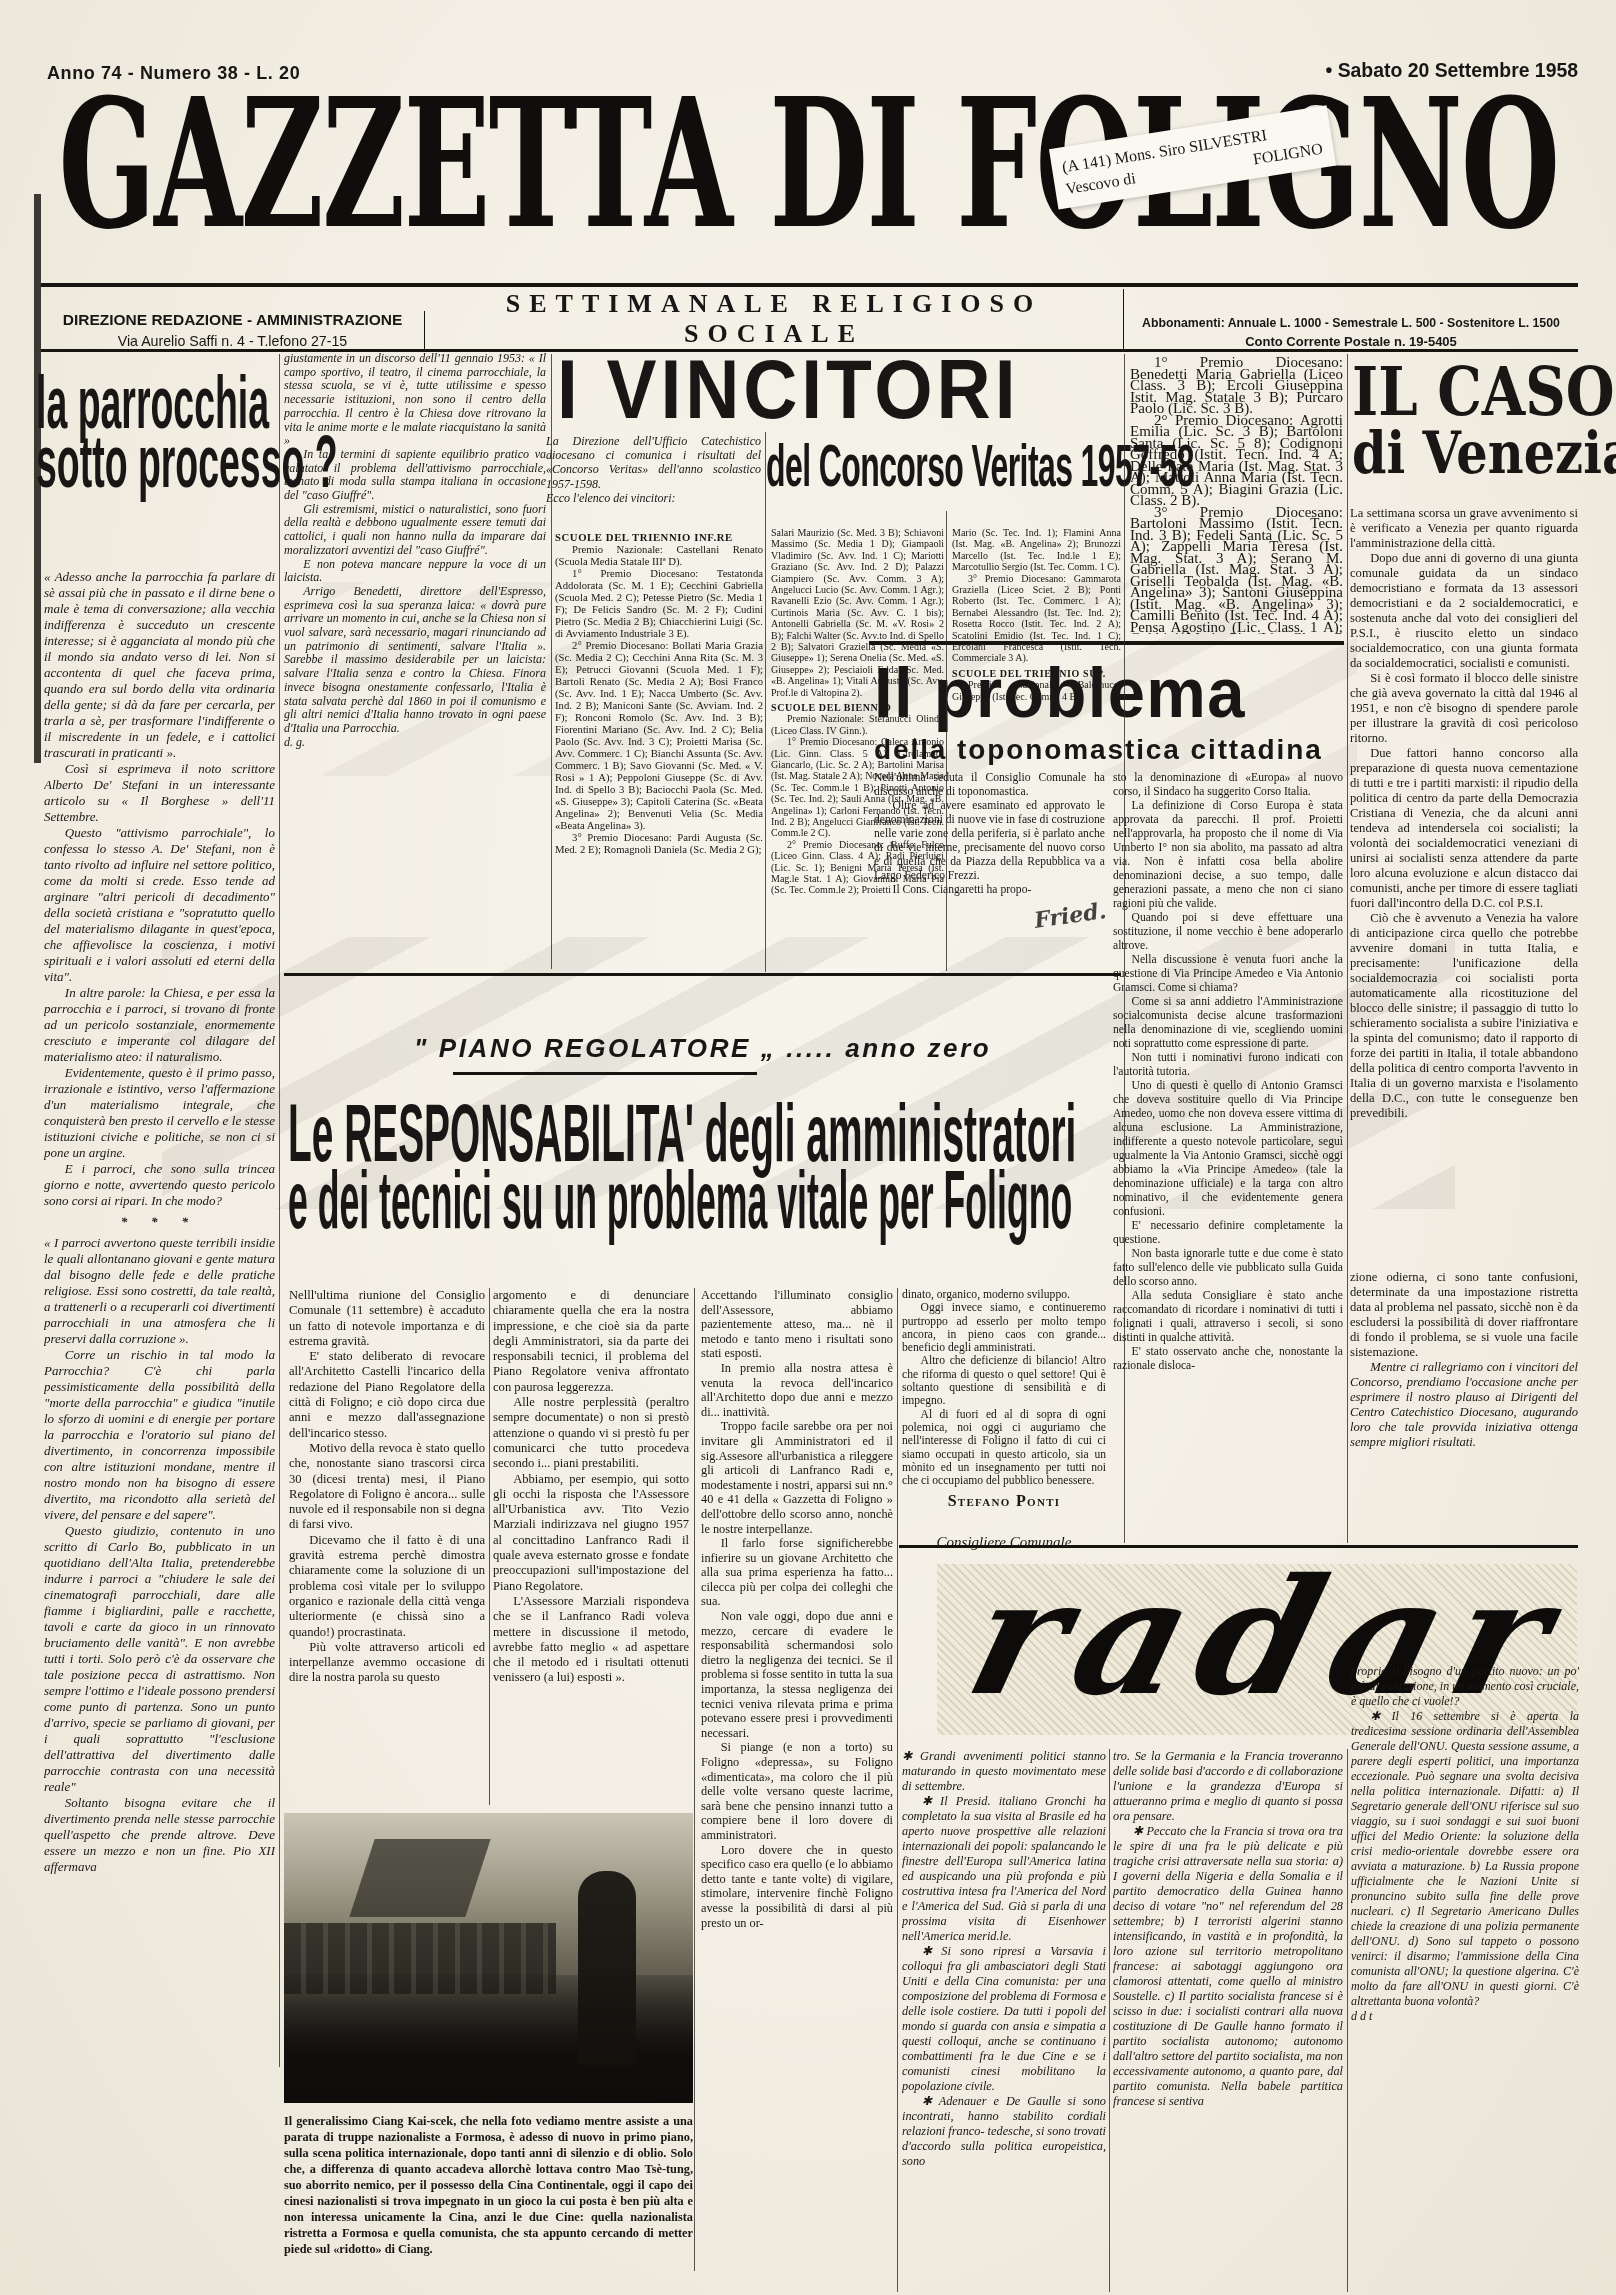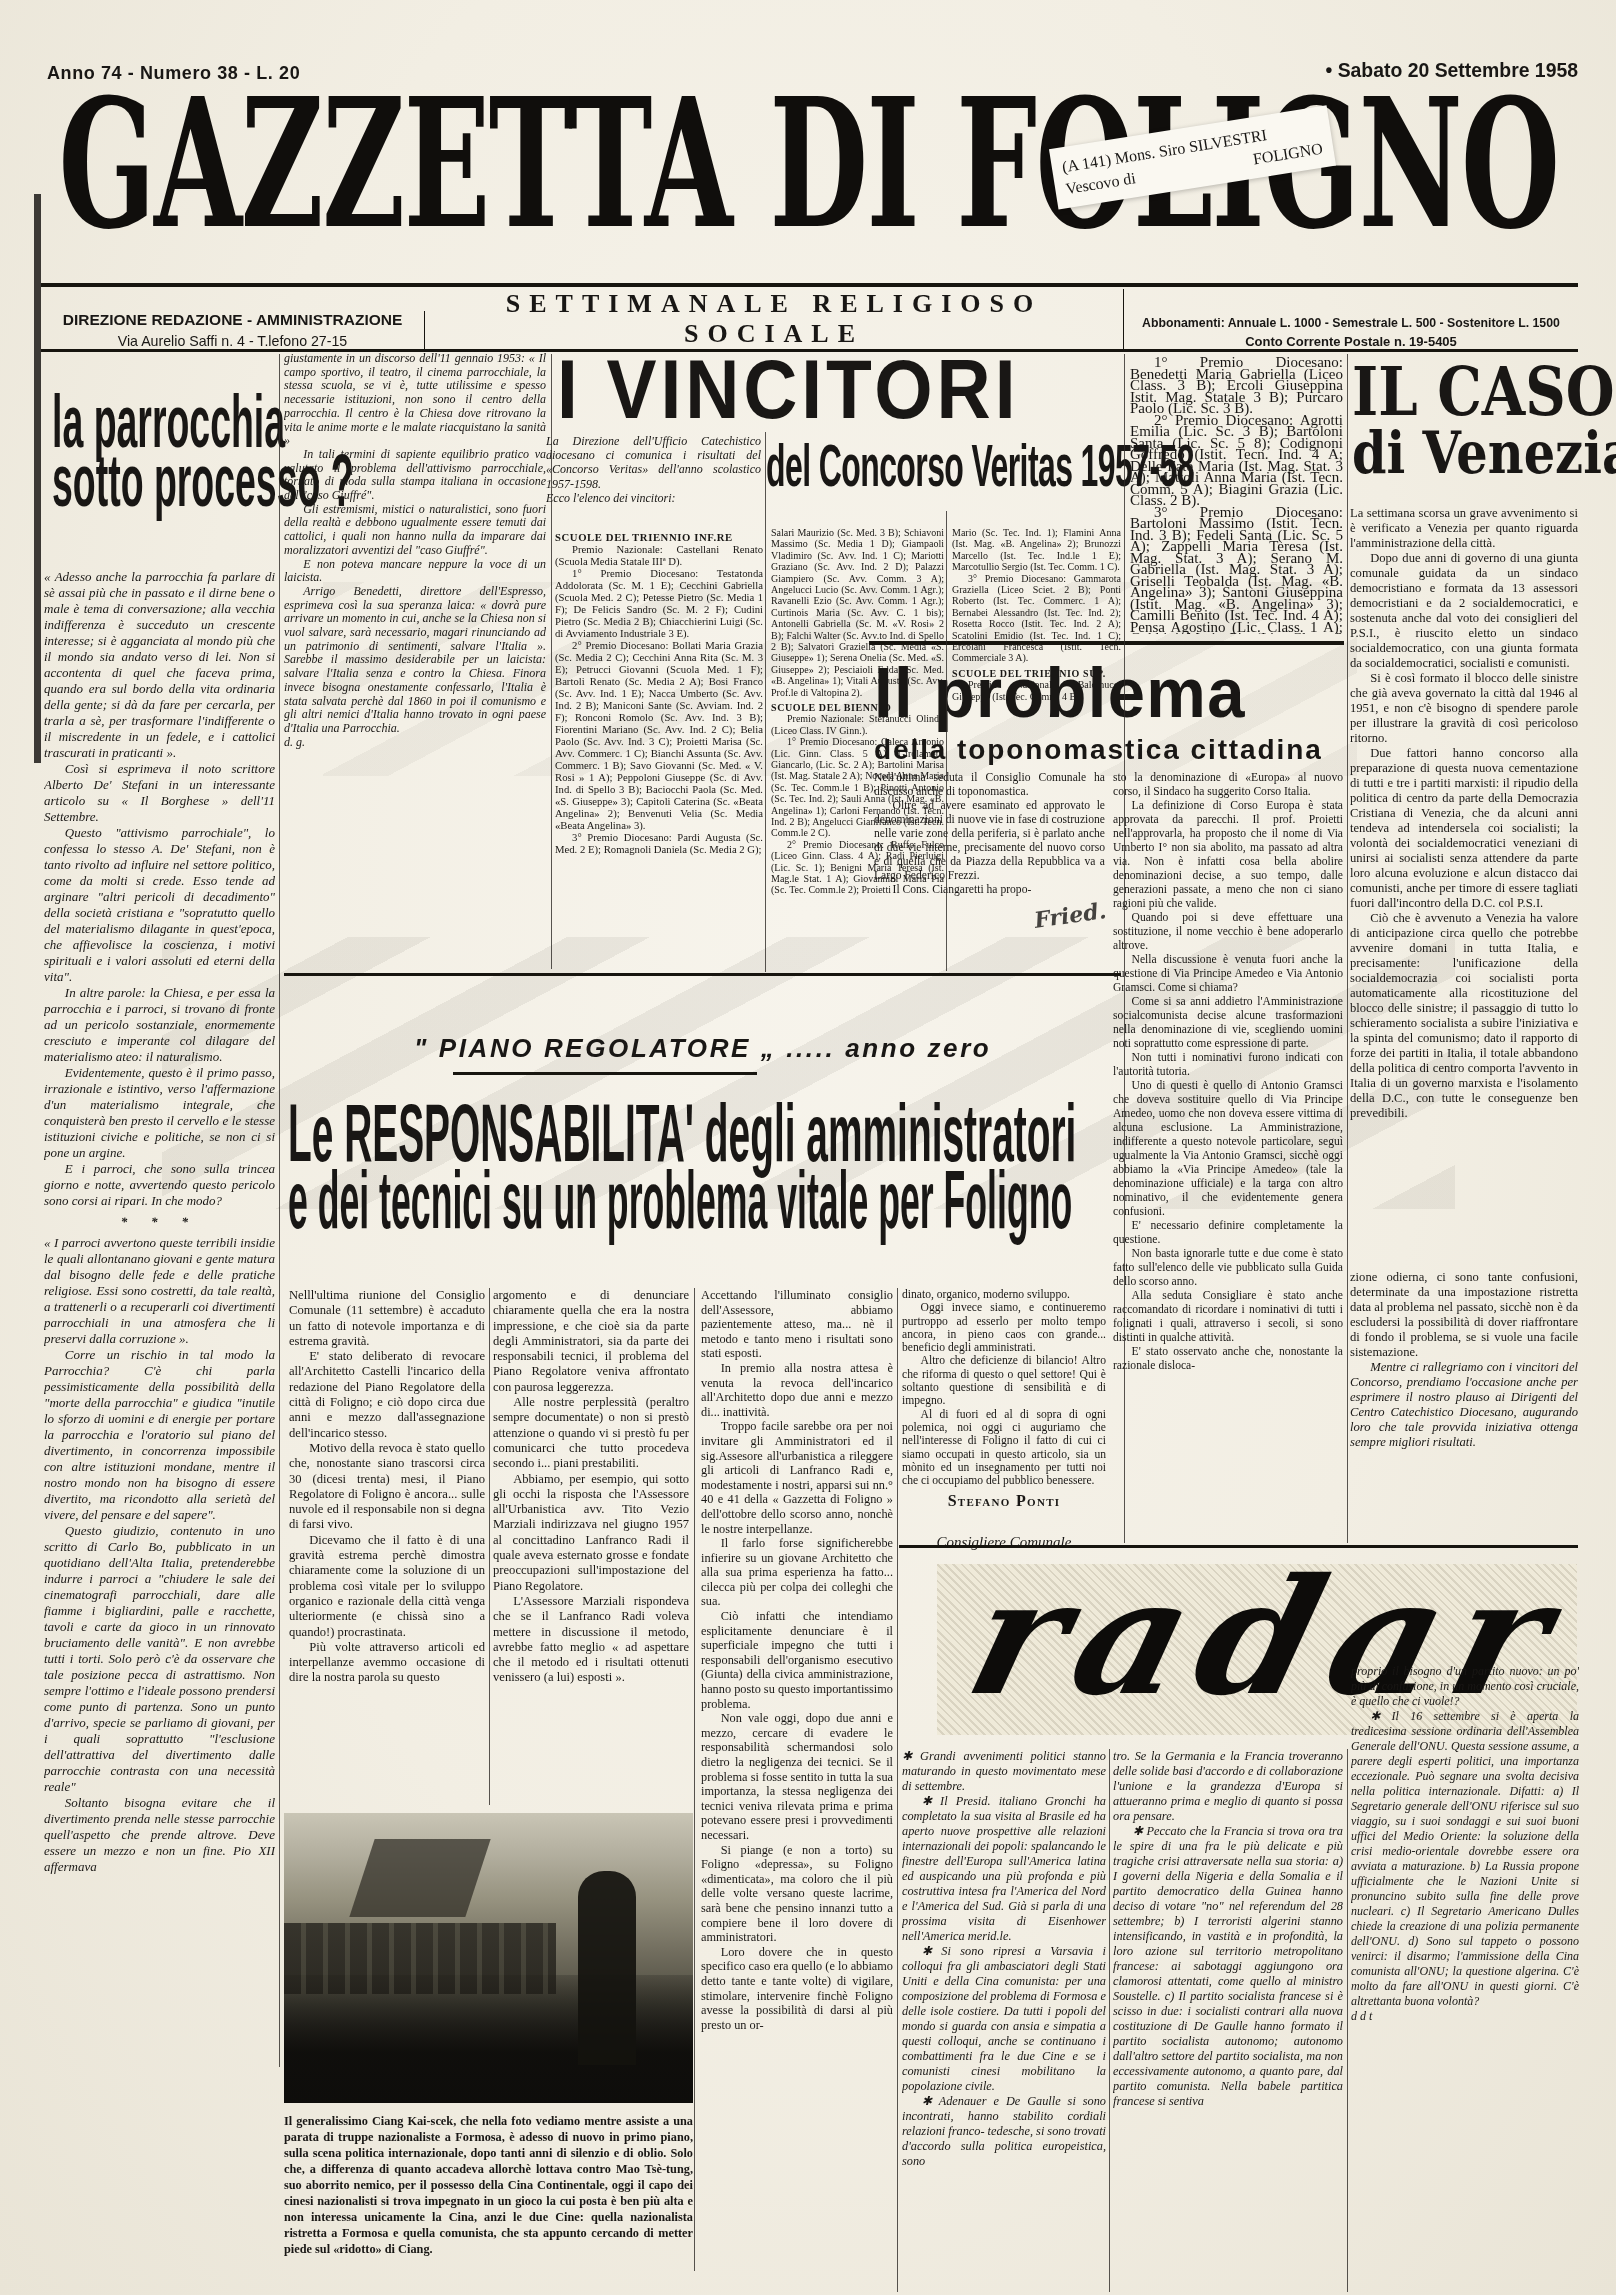--- a/index.html
+++ b/index.html
@@ -67,21 +67,21 @@
     </div>
     <div class="cell c2">
       <div style="font-size:26px;font-weight:bold;letter-spacing:9px;">SETTIMANALE RELIGIOSO SOCIALE</div>
     </div>
     <div class="cell c3 sans">
       <div style="font-size:12.3px;font-weight:bold;">Abbonamenti: Annuale L. 1000 - Semestrale L. 500 - Sostenitore L. 1500</div>
       <div style="font-size:13px;font-weight:bold;margin-top:3.9px;">Conto Corrente Postale n. 19-5405</div>
     </div>
   </div>
 
-  <div class="abs sans" style="left:52px;top:357px;width:226px;margin-top:19px;">
+  <div class="abs sans" style="left:36px;top:357px;width:226px;">
     <span class="stretch" style="transform:scale(0.78,1.55);font-size:48px;font-weight:bold;line-height:59px;">la parrocchia</span><br>
     <span class="stretch" style="transform:scale(0.78,1.55);font-size:48px;font-weight:bold;line-height:59px;">sotto processo ?</span>
   </div>
   <div class="abs col ital" style="left:44px;top:569px;width:231px;height:1506px;font-size:13px;line-height:16px;overflow:hidden;">
       <p class="nf">« Adesso anche la parrocchia fa parlare di sè assai più che in passato e il dirne bene o male è tema di conversazione; alla vecchia indifferenza è succeduto un crescente interesse; si è agganciata al mondo più che il mondo sia andato verso di lei. Non si accontenta di quel che faceva prima, quando era sul bordo della vita ordinaria della gente; si dà da fare per cercarla, per trarla a sè, per trasformare l'indifferente o il miscredente in un fedele, e i cattolici trascurati in praticanti ».</p>
       <p>Così si esprimeva il noto scrittore Alberto De' Stefani in un interessante articolo su « Il Borghese » dell'11 Settembre.</p>
       <p>Questo "attivismo parrochiale", lo confessa lo stesso A. De' Stefani, non è tanto rivolto ad influire nel settore politico, come da molti si crede. Esso tende ad arginare "altri pericoli di decadimento" della società cristiana e "sopratutto quello del materialismo dilagante in quest'epoca, che affievolisce la coscienza, i motivi spirituali e i valori assoluti ed eterni della vita".</p>
       <p>In altre parole: la Chiesa, e per essa la parrocchia e i parroci, si trovano di fronte ad un pericolo sostanziale, enormemente cresciuto e imperante col dilagare del materialismo ateo: il naturalismo.</p>
       <p>Evidentemente, questo è il primo passo, irrazionale e istintivo, verso l'affermazione d'un materialismo integrale, che conquisterà ben presto il cervello e le stesse istituzioni civiche e politiche, se non ci si pone un argine.</p>
       <p>E i parroci, che sono sulla trincea giorno e notte, avvertendo questo pericolo sono corsi ai ripari. In che modo?</p>
@@ -196,21 +196,20 @@
       <p class="nf">argomento e di denunciare chiaramente quella che era la nostra impressione, e che cioè sia da parte degli Amministratori, sia da parte dei responsabili tecnici, il problema del Piano Regolatore veniva affrontato con paurosa leggerezza.</p>
       <p>Alle nostre perplessità (peraltro sempre documentate) o non si prestò attenzione o quando vi si prestò fu per comunicarci che tutto procedeva secondo i... piani prestabiliti.</p>
       <p>Abbiamo, per esempio, qui sotto gli occhi la risposta che l'Assessore all'Urbanistica avv. Tito Vezio Marziali indirizzava nel giugno 1957 al concittadino Lanfranco Radi il quale aveva esternato grosse e fondate preoccupazioni sull'impostazione del Piano Regolatore.</p>
       <p>L'Assessore Marziali rispondeva che se il Lanfranco Radi voleva mettere in discussione il metodo, avrebbe fatto meglio « ad aspettare che il metodo ed i risultati ottenuti venissero (a lui) esposti ».</p>
     </div>
   <div class="abs col" style="left:701px;top:1288px;width:192px;height:970px;font-size:12.3px;line-height:14.6px;overflow:hidden;">
       <p class="nf">Accettando l'illuminato consiglio dell'Assessore, abbiamo pazientemente atteso, ma... nè il metodo e tanto meno i risultati sono stati esposti.</p>
       <p>In premio alla nostra attesa è venuta la revoca dell'incarico all'Architetto dopo due anni e mezzo di... inattività.</p>
       <p>Troppo facile sarebbe ora per noi invitare gli Amministratori ed il sig.Assesore all'urbanistica a rileggere gli articoli di Lanfranco Radi e, modestamente i nostri, apparsi sui nn.° 40 e 41 della « Gazzetta di Foligno » dell'ottobre dello scorso anno, nonchè le nostre interpellanze.</p>
       <p>Il farlo forse significherebbe infierire su un giovane Architetto che alla sua prima esperienza ha fatto... cilecca più per colpa dei colleghi che sua.</p>
-      <p>Ciò infatti che intendiamo esplicitamente denunciare è il superficiale impegno che tutti i responsabili dell'organismo esecutivo (Giunta) della civica amministrazione, hanno posto su questo importantissimo problema.</p>
       <p>Non vale oggi, dopo due anni e mezzo, cercare di evadere le responsabilità schermandosi solo dietro la negligenza dei tecnici. Se il problema si fosse sentito in tutta la sua importanza, la stessa negligenza dei tecnici veniva rilevata prima e prima potevano essere presi i provvedimenti necessari.</p>
       <p>Si piange (e non a torto) su Foligno «depressa», su Foligno «dimenticata», ma coloro che il più delle volte versano queste lacrime, sarà bene che pensino innanzi tutto a compiere bene il loro dovere di amministratori.</p>
       <p>Loro dovere che in questo specifico caso era quello (e lo abbiamo detto tante e tante volte) di vigilare, stimolare, intervenire finchè Foligno avesse la possibilità di darsi al più presto un or-</p>
     </div>
   <div class="abs col" style="left:902px;top:1288px;width:204px;height:207px;font-size:11.6px;line-height:13.3px;overflow:hidden;">
       <p class="nf">dinato, organico, moderno sviluppo.</p>
       <p>Oggi invece siamo, e continueremo purtroppo ad esserlo per molto tempo ancora, in pieno caos con grande... beneficio degli amministrati.</p>
       <p>Altro che deficienze di bilancio! Altro che riforma di questo o quel settore! Qui è soltanto questione di sensibilità e di impegno.</p>
       <p>Al di fuori ed al di sopra di ogni polemica, noi oggi ci auguriamo che nell'interesse di Foligno il fatto di cui ci siamo occupati in questo articolo, sia un mònito ed un insegnamento per tutti noi che ci occupiamo del pubblico benessere.</p>
     </div>

